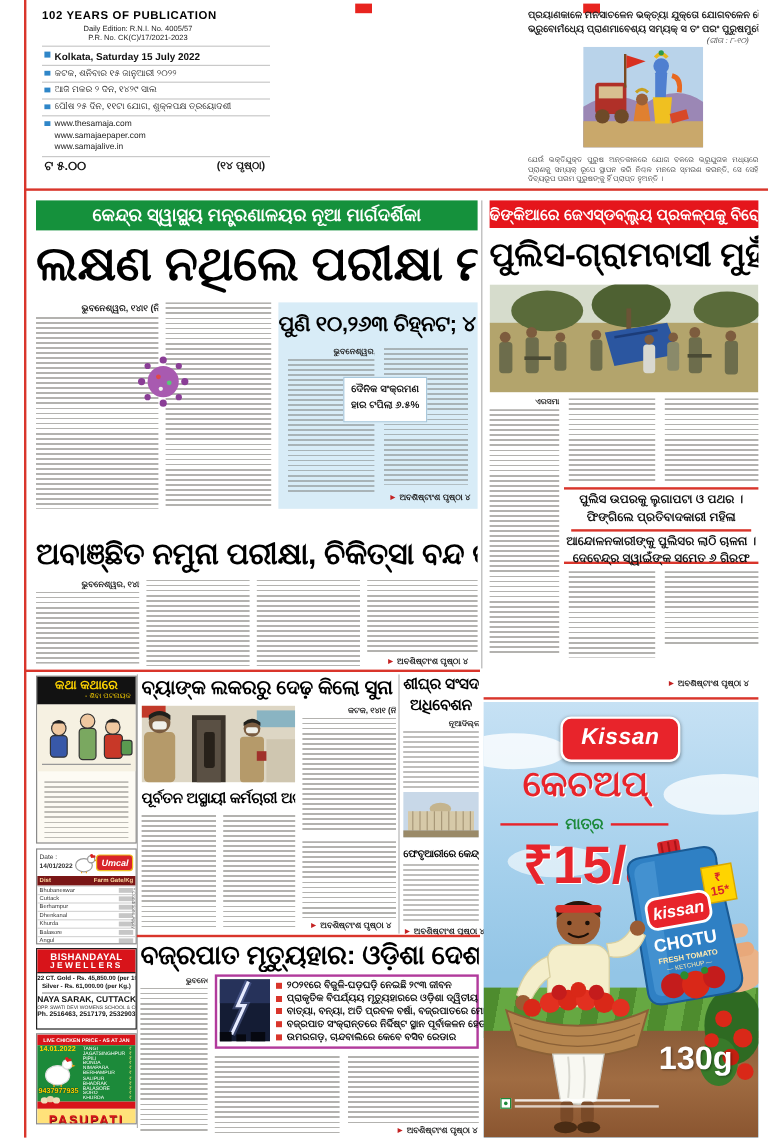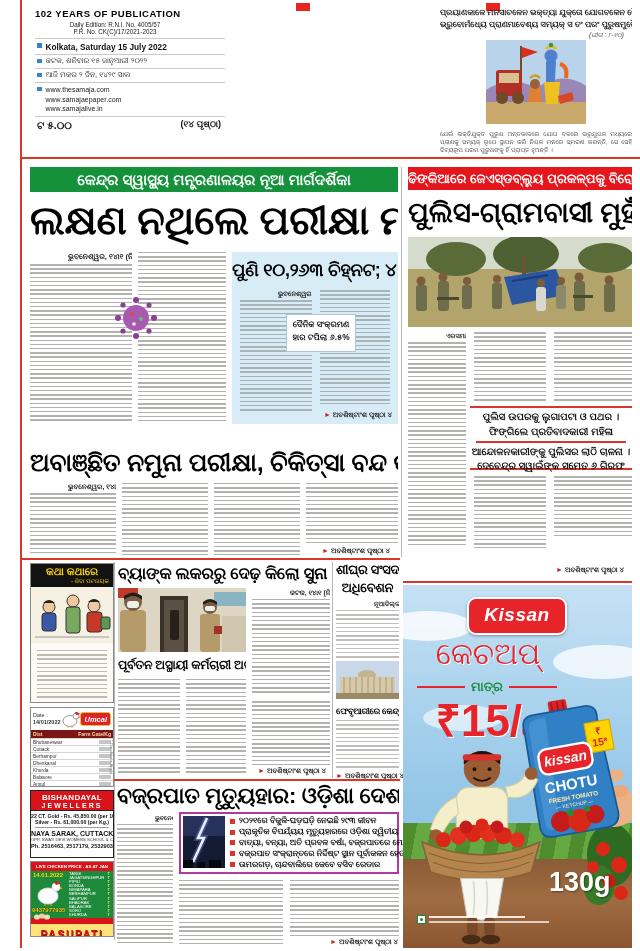--- a/index.html
+++ b/index.html
@@ -49,20 +49,24 @@
       </div>
     <div class="inforow">
         <span class="bullet"></span>
         <span class="odsm">କଟକ, ଶନିବାର ୧୫ ଜାନୁଆରୀ ୨୦୨୨</span>
       </div>
     <div class="inforow">
         <span class="bullet"></span>
         <span class="odsm">ଆଜି ମକର ୨ ଦିନ, ୧୪୨୯ ସାଲ</span>
       </div>
     <div class="inforow">
+        <span class="bullet"></span>
+        <span class="odsm">ପୌଷ ୨୫ ଦିନ, ୧୧ଟା ଯୋଗ, ଶୁକ୍ଳପକ୍ଷ ତ୍ରୟୋଦଶୀ</span>
+      </div>
+    <div class="inforow">
       <span class="bullet"></span>
       <span style="display:block;">
         <span class="wline" style="display:block;font-weight:normal;">www.thesamaja.com</span>
         <span class="wline" style="display:block;font-weight:normal;">www.samajaepaper.com</span>
         <span class="wline" style="display:block;font-weight:normal;">www.samajalive.in</span>
       </span>
     </div>
     <div class="inforow" style="justify-content:space-between;padding-right:4px;">
       <span style="font-size:10.5px;font-weight:bold;">ଟ ୫.୦୦</span>
       <span style="font-size:9px;font-weight:bold;">(୧୪ ପୃଷ୍ଠା)</span>
@@ -485,21 +489,21 @@
 
   <div class="abs" style="left:403px;top:585px;width:229px;height:363px;overflow:hidden;background:linear-gradient(180deg,#c6e1f4 0%,#a5d0ec 38%,#93c5e6 62%);">
     <div style="position:absolute;left:-20px;top:26px;width:90px;height:30px;background:#fff;border-radius:50%;opacity:.8;"></div>
     <div style="position:absolute;left:150px;top:60px;width:100px;height:34px;background:#fff;border-radius:50%;opacity:.75;"></div>
     <div style="position:absolute;left:20px;top:120px;width:80px;height:26px;background:#fff;border-radius:50%;opacity:.6;"></div>
 
     <div style="position:absolute;left:64px;top:12px;width:96px;height:34px;background:#e8242b;border-radius:9px;border:2px solid #fff;box-shadow:0 1px 3px rgba(0,0,0,.35);text-align:center;">
       <span style="color:#fff;font-style:italic;font-weight:bold;font-size:19px;line-height:32px;letter-spacing:.5px;">Kissan</span>
     </div>
 
-    <div style="position:absolute;left:0;top:52px;width:170px;text-align:center;color:#e8242b;font-weight:normal;font-size:30px;text-shadow:1px 1px 0 #fff;">କେଚଅପ୍</div>
+    <div style="position:absolute;left:0;top:52px;width:170px;text-align:center;color:#e8242b;font-weight:bold;font-size:30px;text-shadow:1px 1px 0 #fff;">କେଚଅପ୍</div>
 
     <div style="position:absolute;left:14px;top:94px;width:140px;display:flex;align-items:center;gap:6px;">
       <span style="flex:1;height:2.5px;background:#e8242b;"></span>
       <span style="color:#1c8a3a;font-weight:bold;font-size:13px;">ମାତ୍ର</span>
       <span style="flex:1;height:2.5px;background:#e8242b;"></span>
     </div>
 
     <div style="position:absolute;left:6px;top:104px;width:160px;text-align:center;">
       <span style="color:#e8242b;font-weight:bold;font-size:44px;text-shadow:1px 1px 0 #fff;">₹15/</span><span style="color:#e8242b;font-weight:bold;font-size:16px;">ରେ</span>
     </div>

